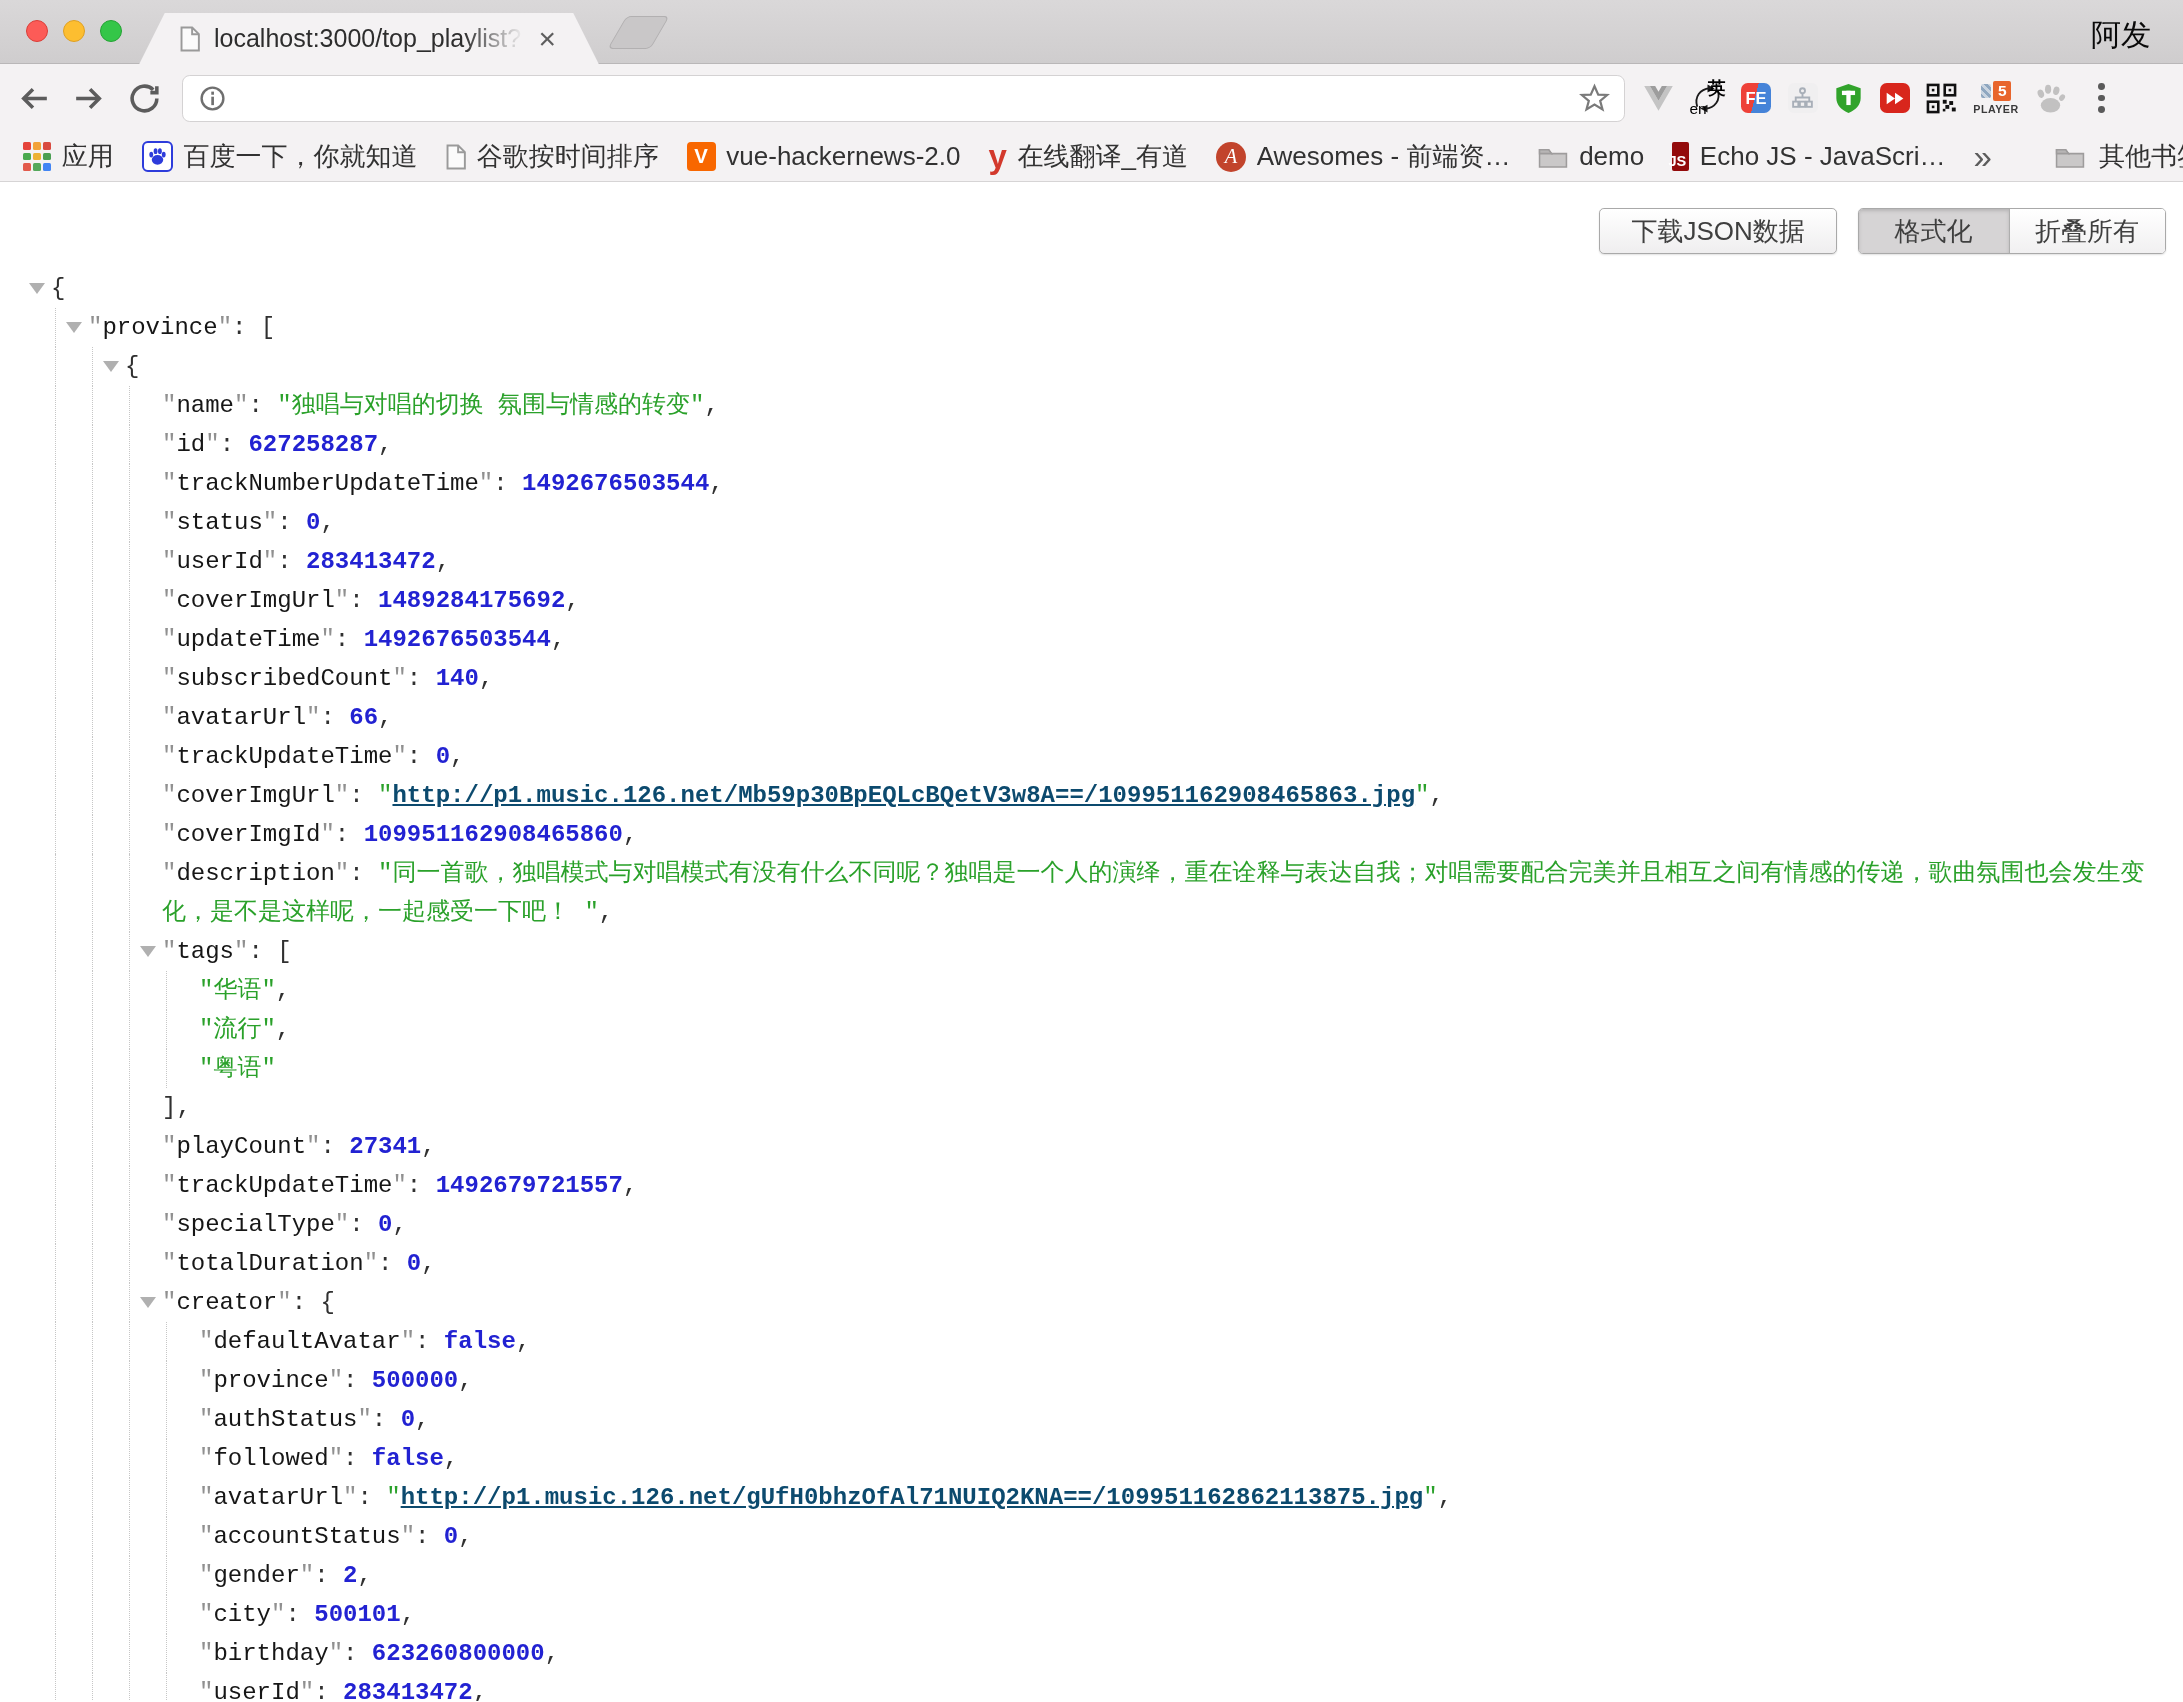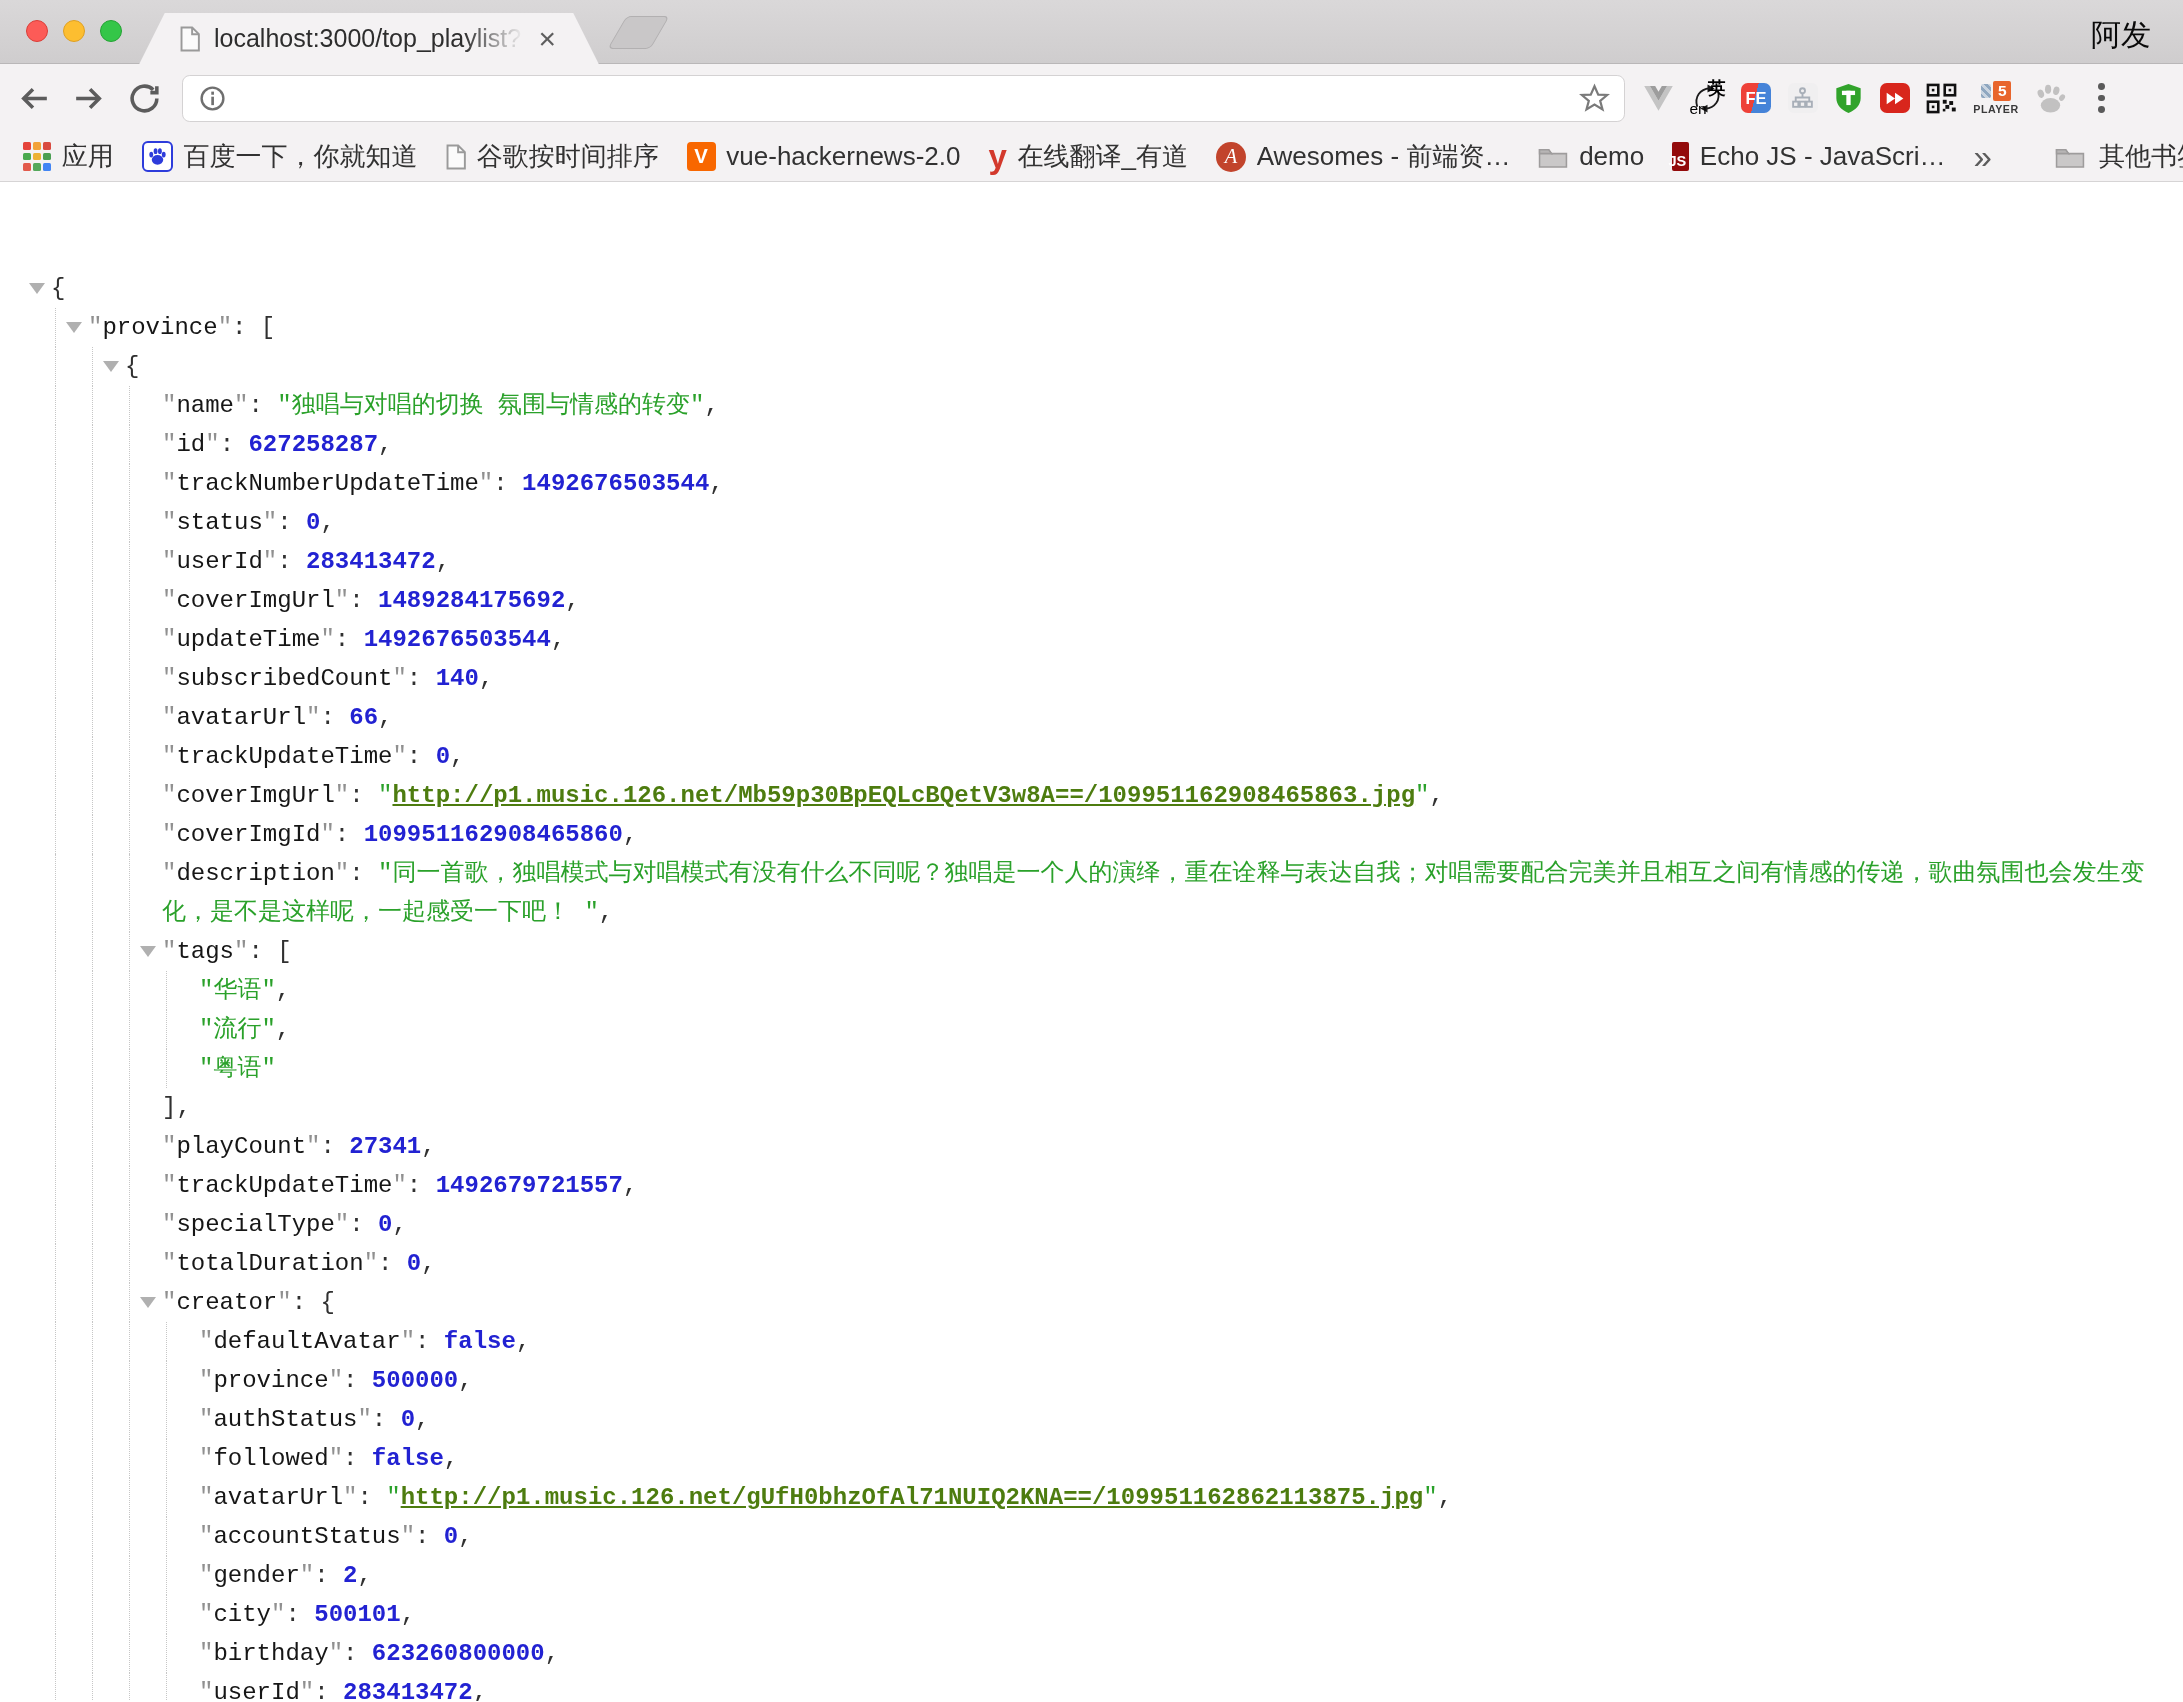--- a/index.html
+++ b/index.html
@@ -102,21 +102,21 @@
   font-family:"Liberation Mono","DejaVu Sans Mono",monospace; font-size:24px; }
 .line { position:relative; line-height:39px; }
 .guide { position:absolute; top:0; bottom:0; width:0; border-left:1.9px dotted #c6c6c6; }
 .tri { position:absolute; top:13.6px; width:0; height:0; border-left:8.7px solid transparent;
   border-right:8.7px solid transparent; border-top:11.6px solid #b0b0b0; cursor:pointer; }
 .q { color:#909090; }
 .key { color:#161616; }
 .pn { color:#303030; }
 .str { color:#2aa12a; }
 .num { color:#2222d2; font-weight:bold; }
-.lnk { color:#4d7c0f; font-weight:bold; text-decoration:underline; cursor:pointer; }
+.lnk { color:#0c4a6e; font-weight:bold; text-decoration:underline; cursor:pointer; }
 </style>
 </head>
 <body>
 
 <div class="titlebar">
   <span class="light red"></span>
   <span class="light yellow"></span>
   <span class="light green"></span>
   <div class="tab">
     <svg width="20.4" height="26" viewBox="0 0 21 27">
@@ -302,20 +302,27 @@
     <span class="chev">»</span>
     <svg width="30" height="24" viewBox="0 0 31 25">
         <path d="M1.5 5h9.5l3 4h15.5v14H1.5z" fill="#cac8c8" stroke="#9e9c9c" stroke-width="1.6"></path>
         <path d="M1.5 5h9.5l3 4H1.5z" fill="#b7b5b5" stroke="#9e9c9c" stroke-width="1.6"></path>
       </svg>
     <span class="bm-label">其他书签</span>
   </div>
 </div>
 
 <div class="content">
+  <div class="controls">
+    <button class="btn-download">下载JSON数据</button>
+    <div class="segmented">
+      <button class="seg seg-format">格式化</button>
+      <button class="seg seg-collapse">折叠所有</button>
+    </div>
+  </div>
   <div class="json-tree" id="json-tree">
       <div class="line" style="padding-left: 51px;"><span class="tri" style="left: 29px;"></span><span class="pn">{</span></div>
       <div class="line" style="padding-left: 88px;"><span class="guide" style="left: 55px;"></span><span class="tri" style="left: 66px;"></span><span class="q">"</span><span class="key">province</span><span class="q">"</span><span class="pn">: </span><span class="pn">[</span></div>
       <div class="line" style="padding-left: 125px;"><span class="guide" style="left: 55px;"></span><span class="guide" style="left: 92px;"></span><span class="tri" style="left: 103px;"></span><span class="pn">{</span></div>
       <div class="line" style="padding-left: 162px;"><span class="guide" style="left: 55px;"></span><span class="guide" style="left: 92px;"></span><span class="guide" style="left: 129px;"></span><span class="q">"</span><span class="key">name</span><span class="q">"</span><span class="pn">: </span><span class="str">"独唱与对唱的切换 氛围与情感的转变"</span><span class="pn">,</span></div>
       <div class="line" style="padding-left: 162px;"><span class="guide" style="left: 55px;"></span><span class="guide" style="left: 92px;"></span><span class="guide" style="left: 129px;"></span><span class="q">"</span><span class="key">id</span><span class="q">"</span><span class="pn">: </span><span class="num">627258287</span><span class="pn">,</span></div>
       <div class="line" style="padding-left: 162px;"><span class="guide" style="left: 55px;"></span><span class="guide" style="left: 92px;"></span><span class="guide" style="left: 129px;"></span><span class="q">"</span><span class="key">trackNumberUpdateTime</span><span class="q">"</span><span class="pn">: </span><span class="num">1492676503544</span><span class="pn">,</span></div>
       <div class="line" style="padding-left: 162px;"><span class="guide" style="left: 55px;"></span><span class="guide" style="left: 92px;"></span><span class="guide" style="left: 129px;"></span><span class="q">"</span><span class="key">status</span><span class="q">"</span><span class="pn">: </span><span class="num">0</span><span class="pn">,</span></div>
       <div class="line" style="padding-left: 162px;"><span class="guide" style="left: 55px;"></span><span class="guide" style="left: 92px;"></span><span class="guide" style="left: 129px;"></span><span class="q">"</span><span class="key">userId</span><span class="q">"</span><span class="pn">: </span><span class="num">283413472</span><span class="pn">,</span></div>
       <div class="line" style="padding-left: 162px;"><span class="guide" style="left: 55px;"></span><span class="guide" style="left: 92px;"></span><span class="guide" style="left: 129px;"></span><span class="q">"</span><span class="key">coverImgUrl</span><span class="q">"</span><span class="pn">: </span><span class="num">1489284175692</span><span class="pn">,</span></div>

